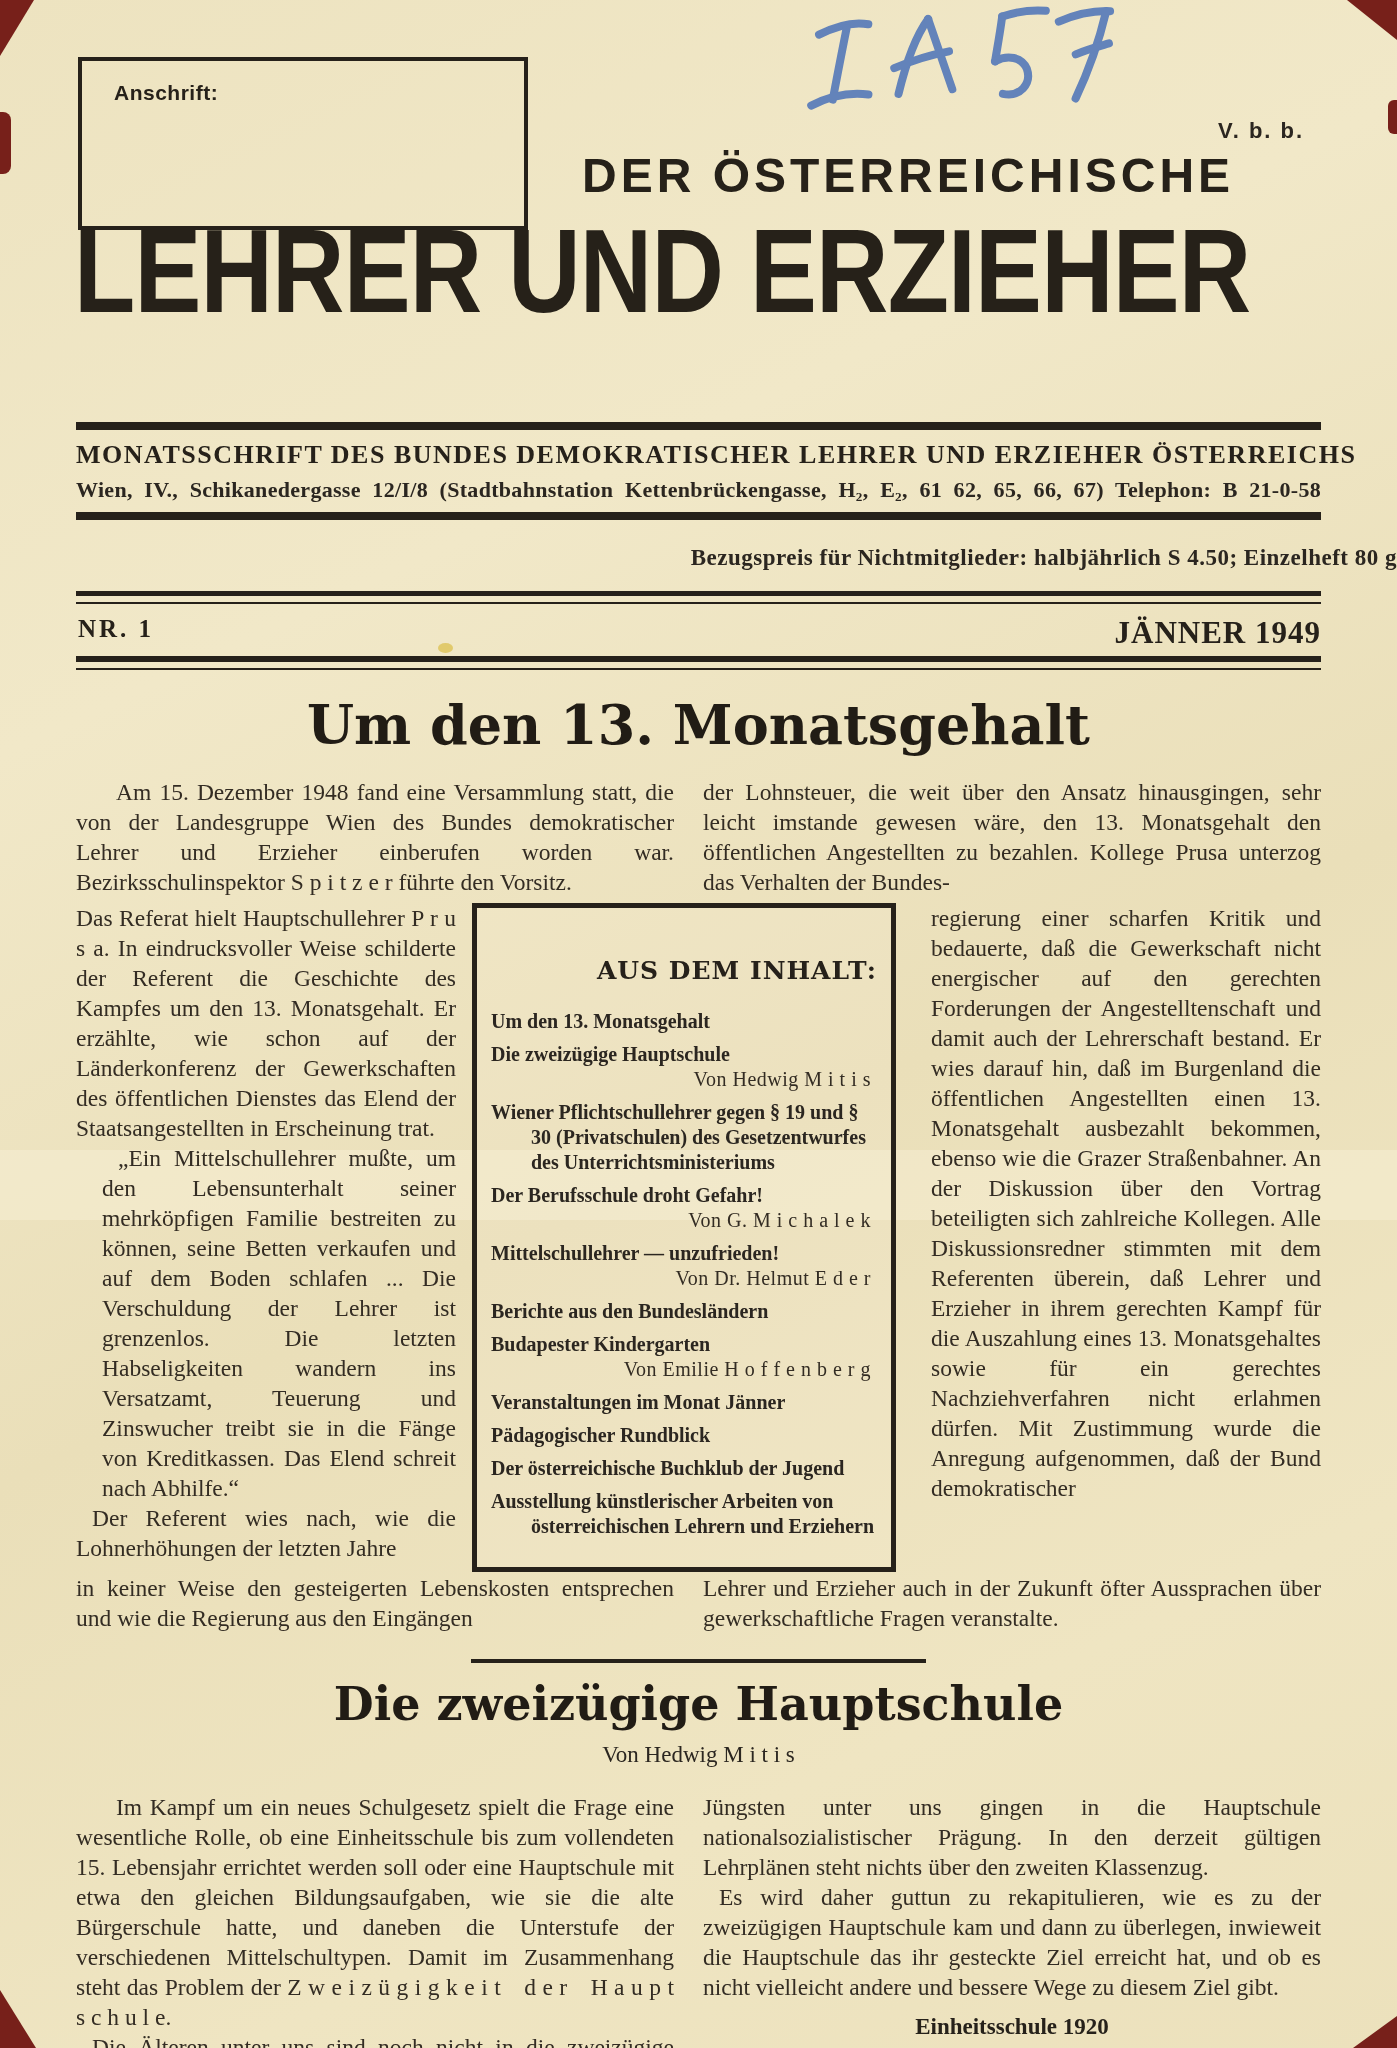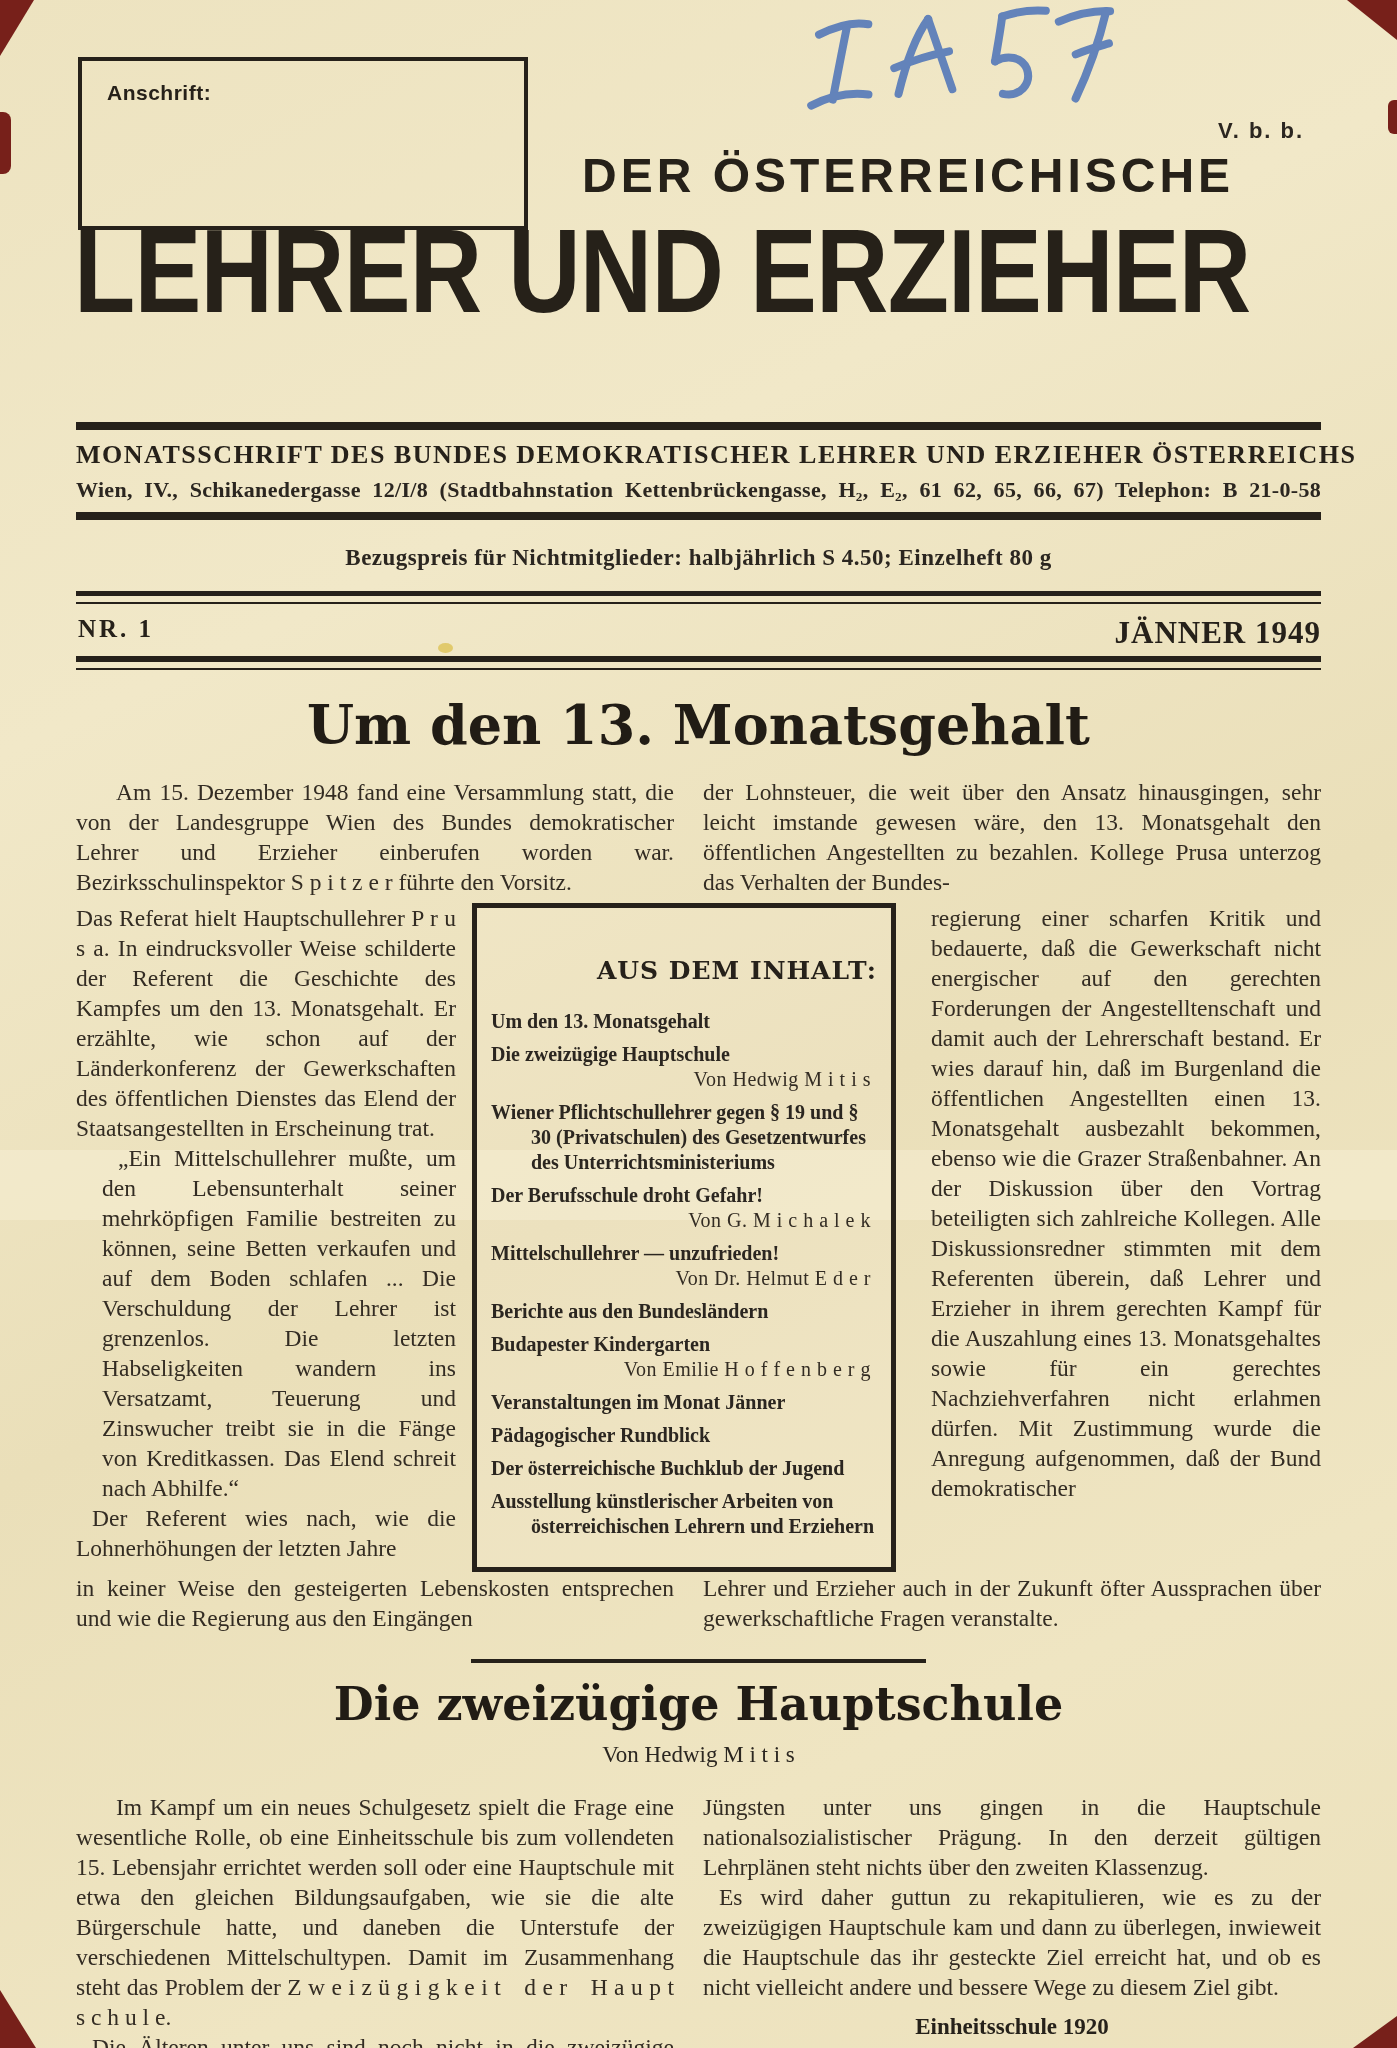--- a/index.html
+++ b/index.html
@@ -14,30 +14,30 @@
   .corner{position:absolute;background:#77201a;}
   .c-tl{left:0;top:0;width:34px;height:56px;clip-path:polygon(0 0,100% 0,55% 45%,0 100%);}
   .c-ls{left:0;top:112px;width:11px;height:62px;border-radius:0 8px 8px 0;}
   .c-tr{right:0;top:0;width:50px;height:40px;clip-path:polygon(0 0,100% 0,100% 100%);}
   .c-rs{right:0;top:100px;width:9px;height:34px;border-radius:6px 0 0 6px;}
   .c-bl{left:0;bottom:0;width:36px;height:58px;clip-path:polygon(0 0,0 100%,100% 100%);}
   .c-br{right:0;bottom:0;width:44px;height:32px;clip-path:polygon(100% 0,100% 100%,0 100%);}
 
   
   .anschrift-box{position:absolute;left:78px;top:57px;width:450px;height:173px;border:4px solid #26211a;box-sizing:border-box;}
-  .anschrift-label{margin:20px 0 0 25px;font-family:"Liberation Sans","DejaVu Sans",sans-serif;font-weight:bold;font-size:21px;letter-spacing:.5px;color:#26211a;}
+  .anschrift-label{margin:20px 0 0 32px;font-family:"Liberation Sans","DejaVu Sans",sans-serif;font-weight:bold;font-size:21px;letter-spacing:.5px;color:#26211a;}
   .vbb{position:absolute;top:118px;left:1218px;font-family:"Liberation Sans","DejaVu Sans",sans-serif;font-weight:bold;font-size:22px;letter-spacing:2px;color:#2b2620;}
   .handwriting{position:absolute;left:800px;top:0px;transform:rotate(-5deg);}
   .mast1{position:absolute;left:582px;top:148px;width:740px;font-family:"Liberation Sans","DejaVu Sans",sans-serif;font-weight:bold;font-size:48px;letter-spacing:4px;color:#262119;white-space:nowrap;}
   .mast2{position:absolute;left:74px;top:212px;width:1248px;color:#262119;}
   .mast2 .scale{display:inline-block;font-family:"Liberation Sans","DejaVu Sans",sans-serif;font-weight:bold;font-size:118px;line-height:1;letter-spacing:-1px;transform:scaleX(.85);transform-origin:left top;white-space:nowrap;}
   .rule{position:absolute;left:76px;width:1245px;background:#26211a;}
   .subtitle{position:absolute;left:76px;top:440px;width:1245px;font-weight:bold;font-size:26px;letter-spacing:1.5px;color:#26211a;text-align:justify;text-align-last:justify;white-space:nowrap;}
   .addr{position:absolute;left:76px;top:477px;width:1245px;font-weight:bold;font-size:22px;letter-spacing:.3px;color:#2b2620;text-align:justify;text-align-last:justify;white-space:nowrap;}
-  .price{position:absolute;left:0;top:545px;width:1397px;text-align:center;font-weight:bold;font-size:23px;letter-spacing:.5px;color:#2b2620;}
+  .price{position:absolute;left:0;top:545px;width:1397px;text-align:right;font-weight:bold;font-size:23px;letter-spacing:.5px;color:#2b2620;}
   .nr{position:absolute;left:78px;top:615px;font-weight:bold;font-size:25px;letter-spacing:3px;color:#26211a;}
   .issue-date{position:absolute;left:76px;top:615px;width:1245px;text-align:right;font-weight:bold;font-size:31px;letter-spacing:1px;color:#26211a;}
 
   
   .content{position:absolute;left:76px;top:690px;width:1245px;}
   .headline1{font-family:"DejaVu Serif","Liberation Serif",serif;font-weight:bold;font-size:54px;line-height:1.1;text-align:center;margin:6px 0 22px;color:#211c15;}
   p{margin:0;text-align:justify;font-size:23.5px;line-height:30px;color:#332c23;}
   .indent{text-indent:40px;}
   .indent-sm{text-indent:16px;}
   .quote{padding-left:26px;}

